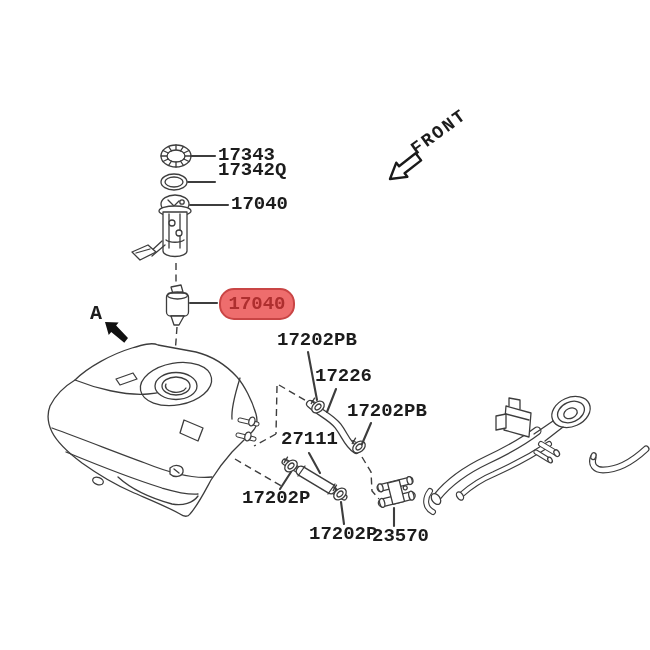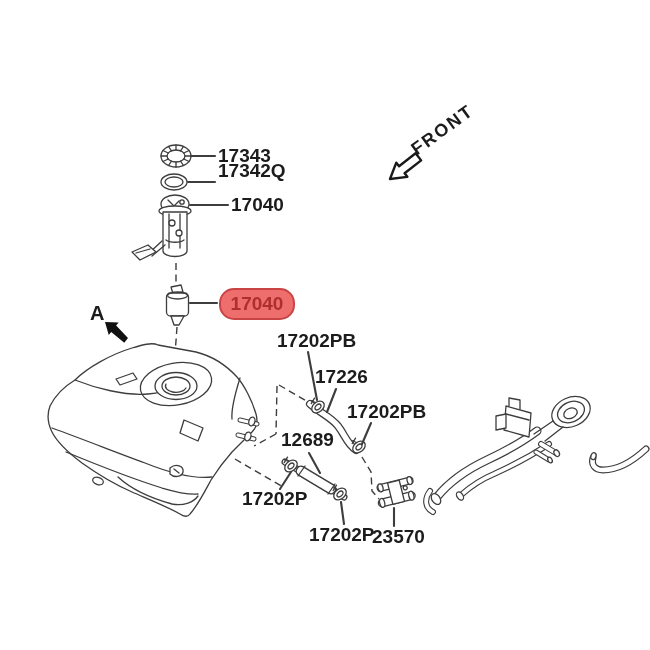--- a/index.html
+++ b/index.html
@@ -1,17 +1,17 @@
 <!DOCTYPE html>
 <html style="--background: #ffffff; --line: #3d3d3d; --label_text: #1c1c1c; --highlight_fill: #ee6d6d; --highlight_border: #c94545; --highlight_text: #ae2f2f;"><head>
 <meta charset="utf-8">
 <style>
   html,body{margin:0;padding:0;background:#fff;}
   .stage{position:relative;width:650px;height:650px;background:#fff;overflow:hidden;
-         font-family:Liberation Sans, sans-serif;}
+         font-family:Liberation Mono, monospace;}
   svg.art{position:absolute;left:0;top:0;}
   .ln{fill:none;stroke:var(--line,#3d3d3d);stroke-width:1.3;stroke-linecap:round;stroke-linejoin:round;}
   .fw{fill:#ffffff;stroke:var(--line,#3d3d3d);stroke-width:1.3;stroke-linejoin:round;}
   .ld{fill:none;stroke:var(--line,#3d3d3d);stroke-width:2.1;stroke-linecap:round;}
   .dsh{fill:none;stroke:var(--line,#3d3d3d);stroke-width:1.4;stroke-dasharray:7 4.5;stroke-linecap:butt;}
   .t{fill:none;stroke:var(--line,#3d3d3d);stroke-linecap:round;}
   .w{fill:none;stroke:#ffffff;stroke-linecap:round;}
   .lbl{position:absolute;font-weight:bold;font-size:19px;line-height:19px;
        color:var(--label_text,#1c1c1c);white-space:nowrap;}
   .lbl-a{font-size:20px;}
@@ -221,20 +221,20 @@
 
   <div class="lbl" style="left:218px;top:146px;">17343</div>
   <div class="lbl" style="left:218px;top:161px;">17342Q</div>
   <div class="lbl" style="left:231px;top:195px;">17040</div>
 
   <div class="pill">17040</div>
 
   <div class="lbl" style="left:277px;top:331px;">17202PB</div>
   <div class="lbl" style="left:315px;top:367px;">17226</div>
   <div class="lbl" style="left:347px;top:402px;">17202PB</div>
-  <div class="lbl" style="left:281px;top:430px;">12689</div>
+  <div class="lbl" style="left:281px;top:430px;">27111</div>
   <div class="lbl" style="left:242px;top:489px;">17202P</div>
   <div class="lbl" style="left:309px;top:525px;">17202P</div>
   <div class="lbl" style="left:372px;top:527px;">23570</div>
 
   <div class="lbl lbl-a" style="left:90px;top:304px;">A</div>
   <div class="lbl lbl-front" style="left:419px;top:140px;">FRONT</div>
 </div>
 
 </body></html>

